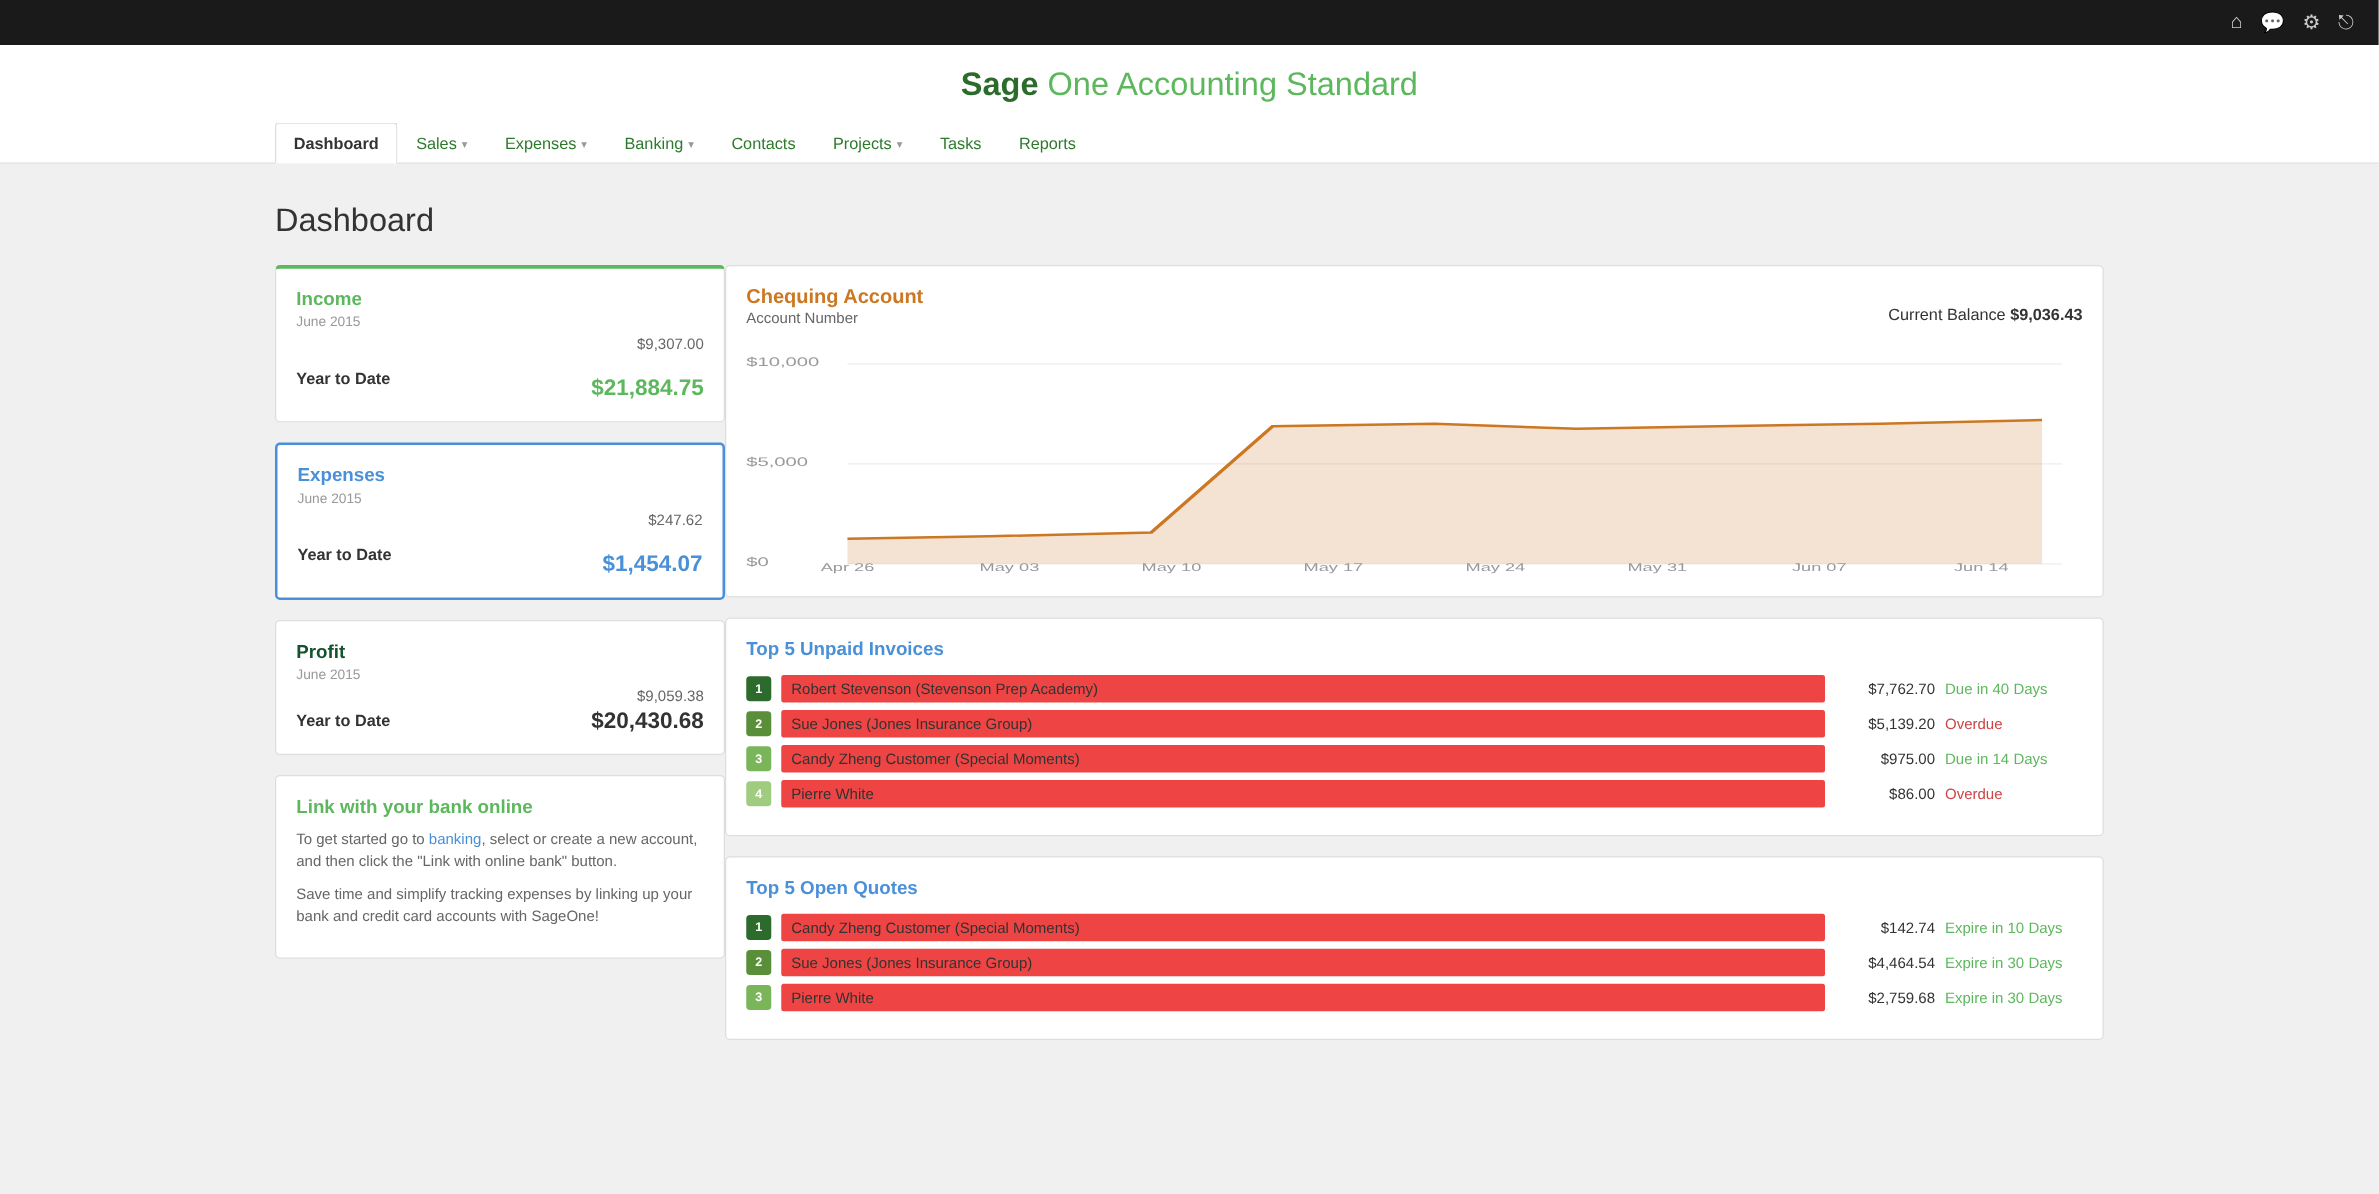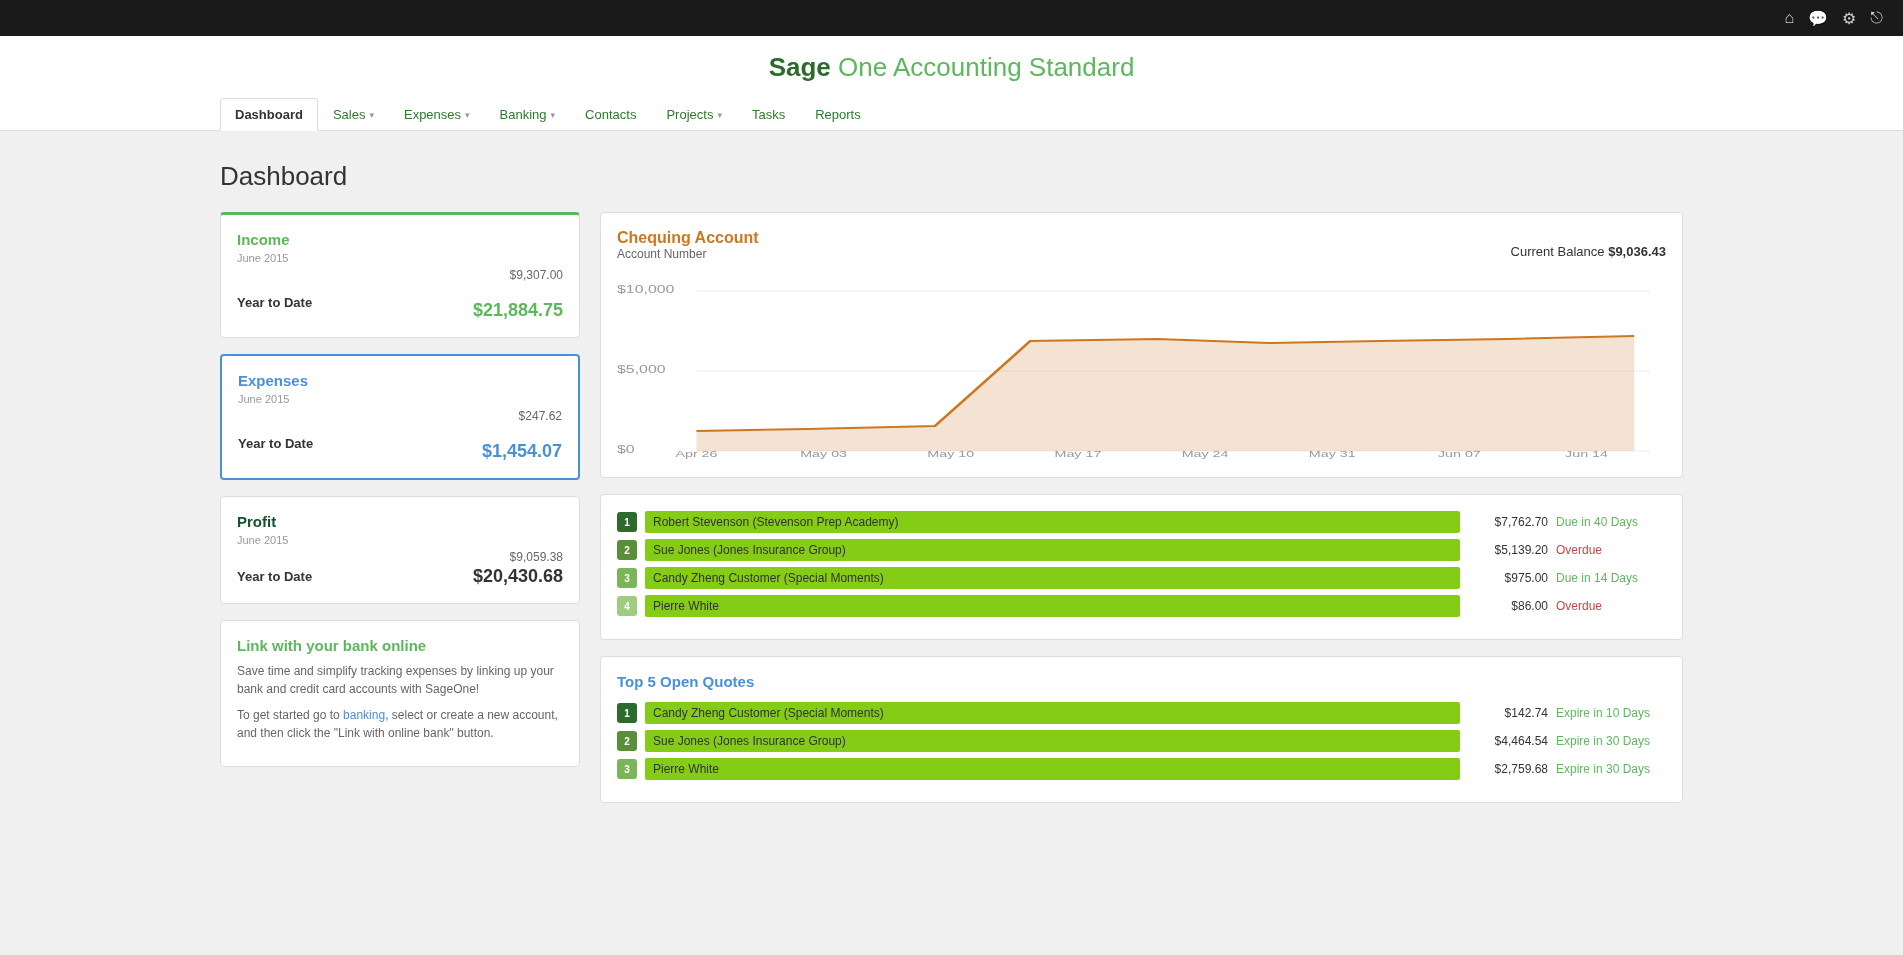--- a/index.html
+++ b/index.html
@@ -80,21 +80,20 @@
     }
     .page-title {
       font-size: 26px;
       font-weight: normal;
       color: #333;
       margin-bottom: 20px;
     }
 
     .dashboard-grid {
       display: flex;
-      gap: 20px;
       border-radius: 16px;
     }
 
     .left-col {
       width: 360px;
       flex-shrink: 0;
       display: flex;
       flex-direction: column;
       gap: 16px;
     }
@@ -242,21 +241,21 @@
       font-weight: bold;
       flex-shrink: 0;
     }
     .rank-1 { background: #2d6b2d; color: #fff; }
     .rank-2 { background: #5a8f3a; color: #fff; }
     .rank-3 { background: #7ab55a; color: #fff; }
     .rank-4 { background: #a0cc80; color: #fff; }
 
     .invoice-name {
       flex: 1;
-      background: #84cc16;
+      background: #ef4444;
       padding: 4px 8px;
       border-radius: 2px;
       font-size: 12px;
       color: #333;
     }
     .invoice-amount {
       width: 80px;
       text-align: right;
       font-size: 12px;
       color: #333;
@@ -358,25 +357,25 @@
           <span class="card-row-amount">$9,059.38</span>
         </div>
         <div class="card-row">
           <span class="card-ytd-label">Year to Date</span>
           <span style="font-size:18px;font-weight:bold;color:#333;">$20,430.68</span>
         </div>
       </div>
 
       <div class="card bank-card">
         <div class="bank-link-title">Link with your bank online</div>
-        <div class="bank-link-text">Save time and simplify tracking expenses by linking up your bank and credit card accounts with SageOne!</div>
         <div class="bank-link-text">
           <span>To get started go to</span>
           <a href="#"><span>banking</span></a><span>, select or create a new account, and then click the "Link with online bank" button.</span>
         </div>
+        <div class="bank-link-text">Save time and simplify tracking expenses by linking up your bank and credit card accounts with SageOne!</div>
       </div>
 
     </div>
 
     <div class="right-col">
 
       <div class="chequing-card">
         <div class="chequing-header">
           <div>
             <div class="chequing-title">Chequing Account</div>
@@ -409,20 +408,21 @@
             <text x="290" y="176" font-size="9" fill="#999" text-anchor="middle">May 17</text>
             <text x="370" y="176" font-size="9" fill="#999" text-anchor="middle">May 24</text>
             <text x="450" y="176" font-size="9" fill="#999" text-anchor="middle">May 31</text>
             <text x="530" y="176" font-size="9" fill="#999" text-anchor="middle">Jun 07</text>
             <text x="610" y="176" font-size="9" fill="#999" text-anchor="middle">Jun 14</text>
           </svg>
         </div>
       </div>
 
       <div class="section-card">
+        <div class="section-title">Top 5 Unpaid Invoices</div>
         <div>
           <div class="invoice-row">
             <div class="rank-badge rank-1">1</div>
             <div class="invoice-name">Robert Stevenson (Stevenson Prep Academy)</div>
             <div class="invoice-amount">$7,762.70</div>
             <div class="invoice-status status-due30">Due in 40 Days</div>
           </div>
           <div class="invoice-row">
             <div class="rank-badge rank-2">2</div>
             <div class="invoice-name">Sue Jones (Jones Insurance Group)</div>

